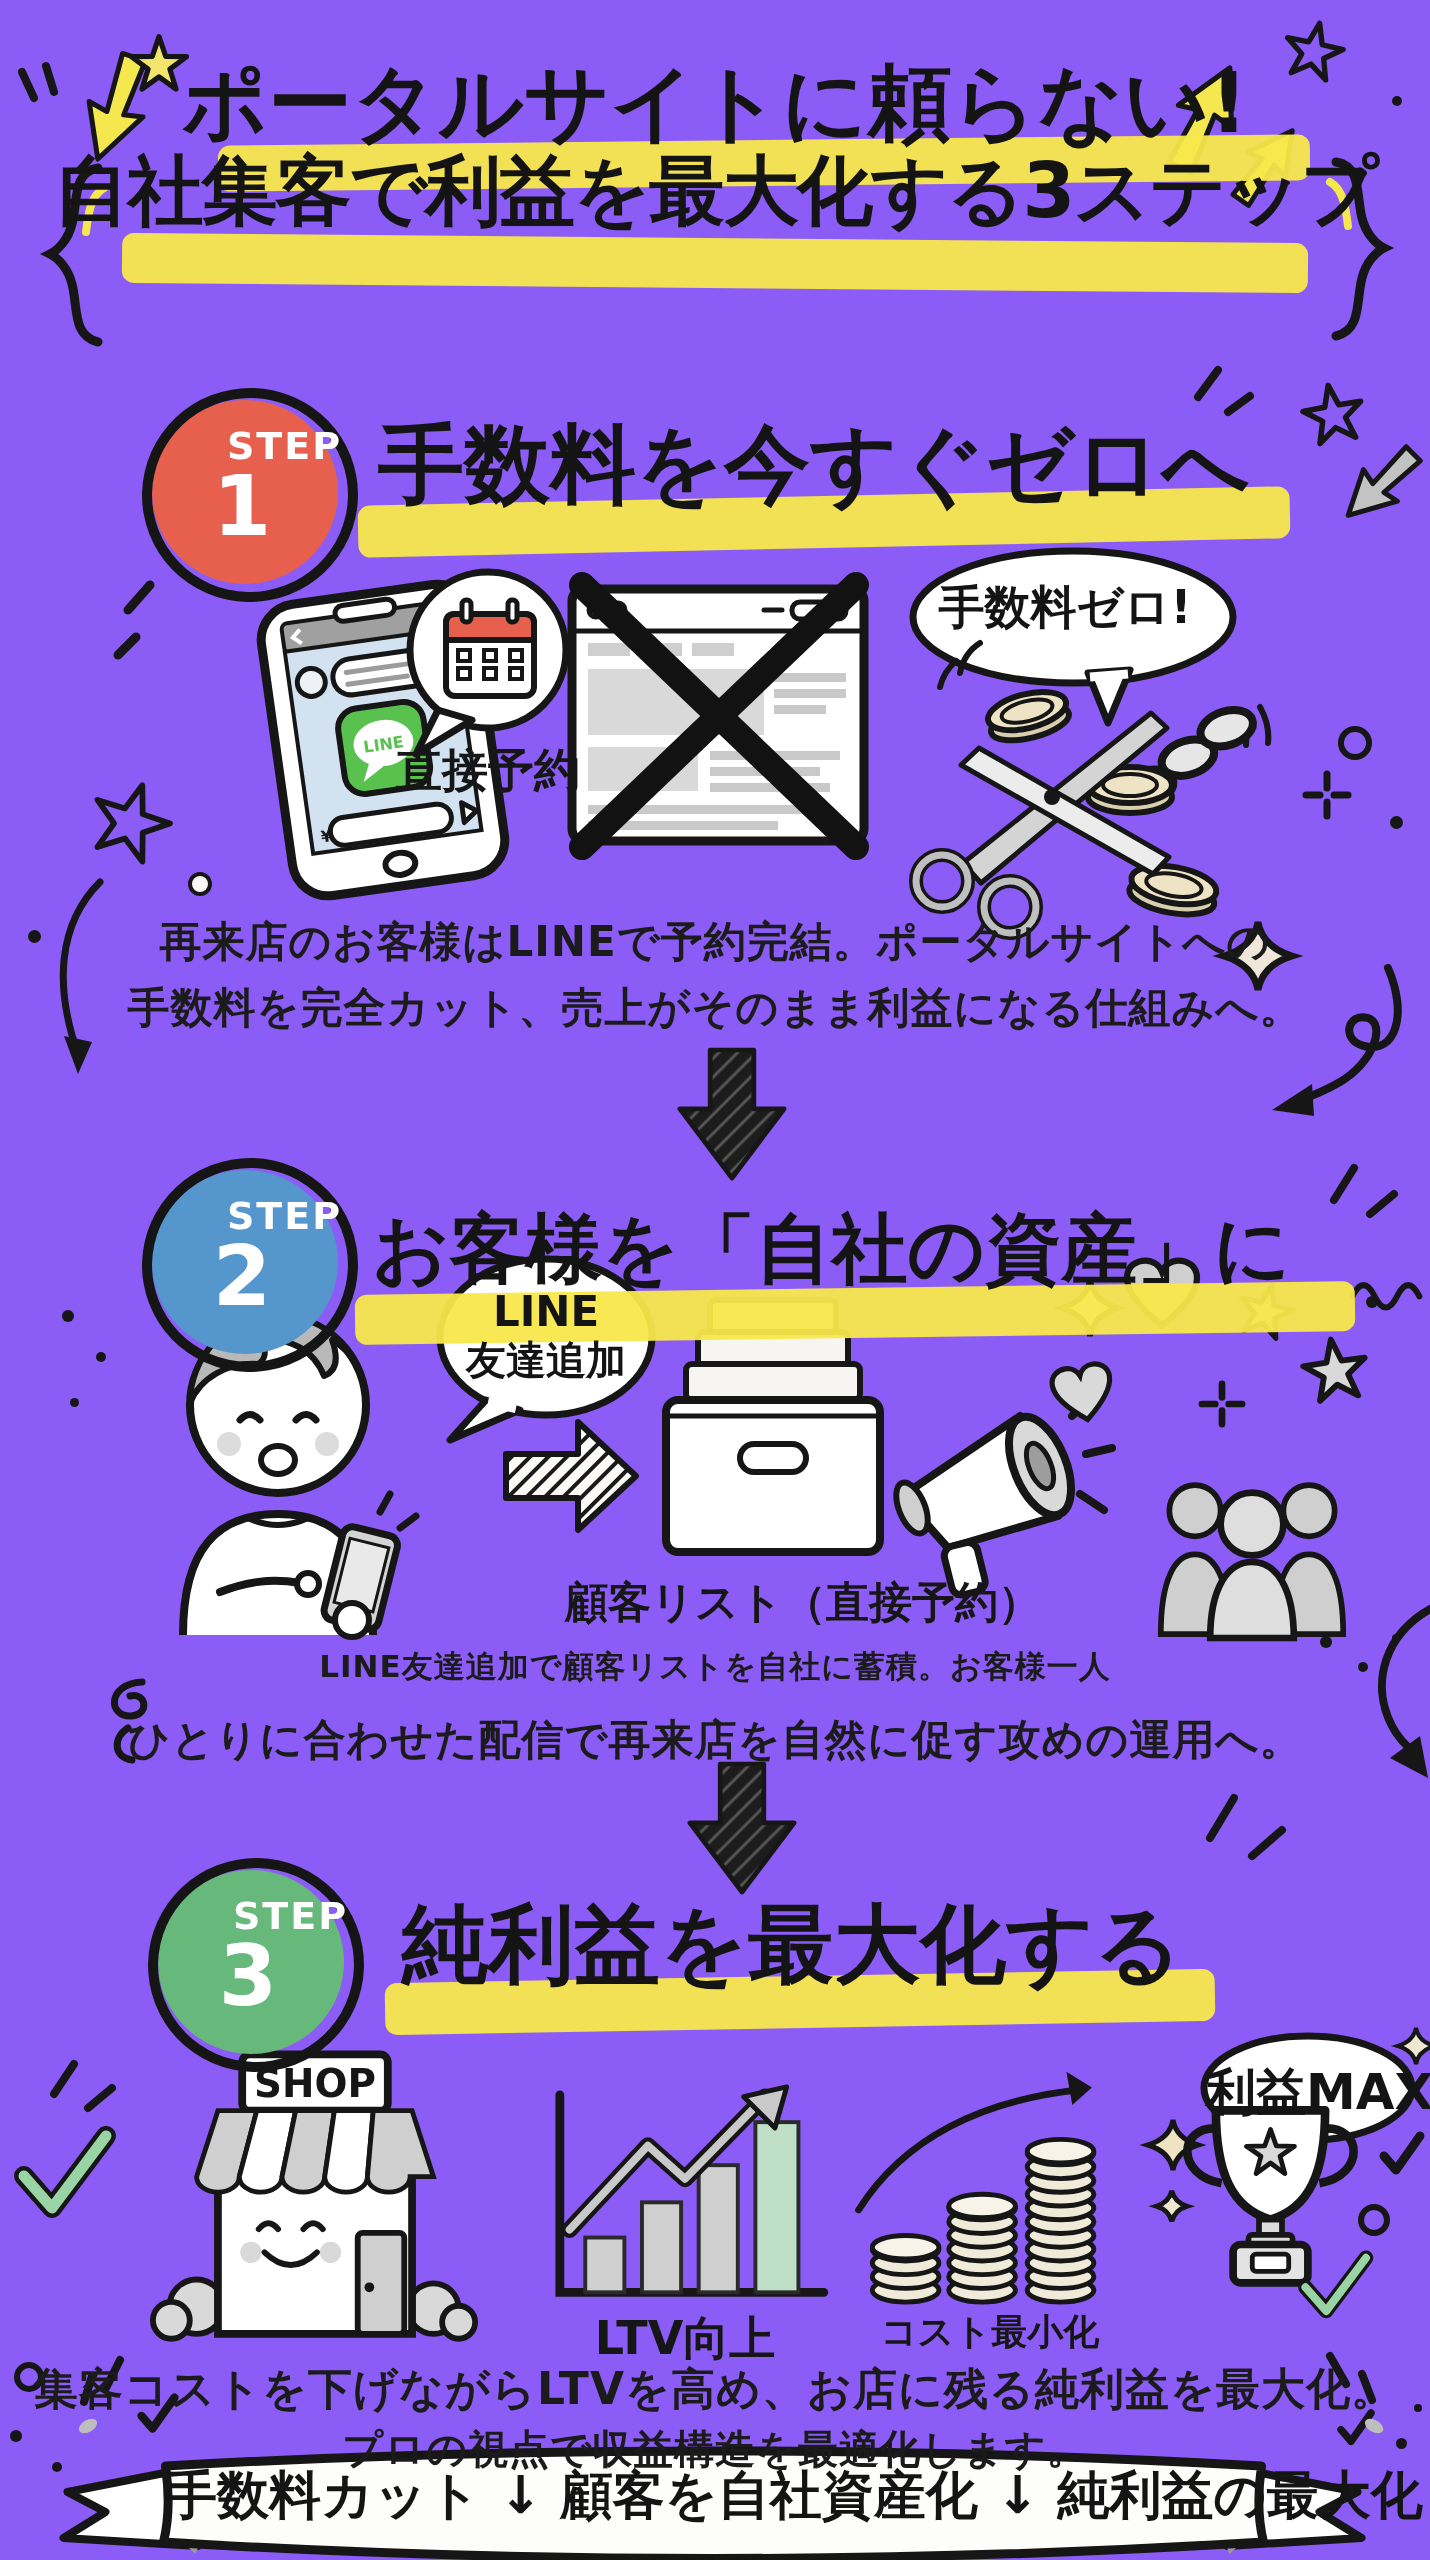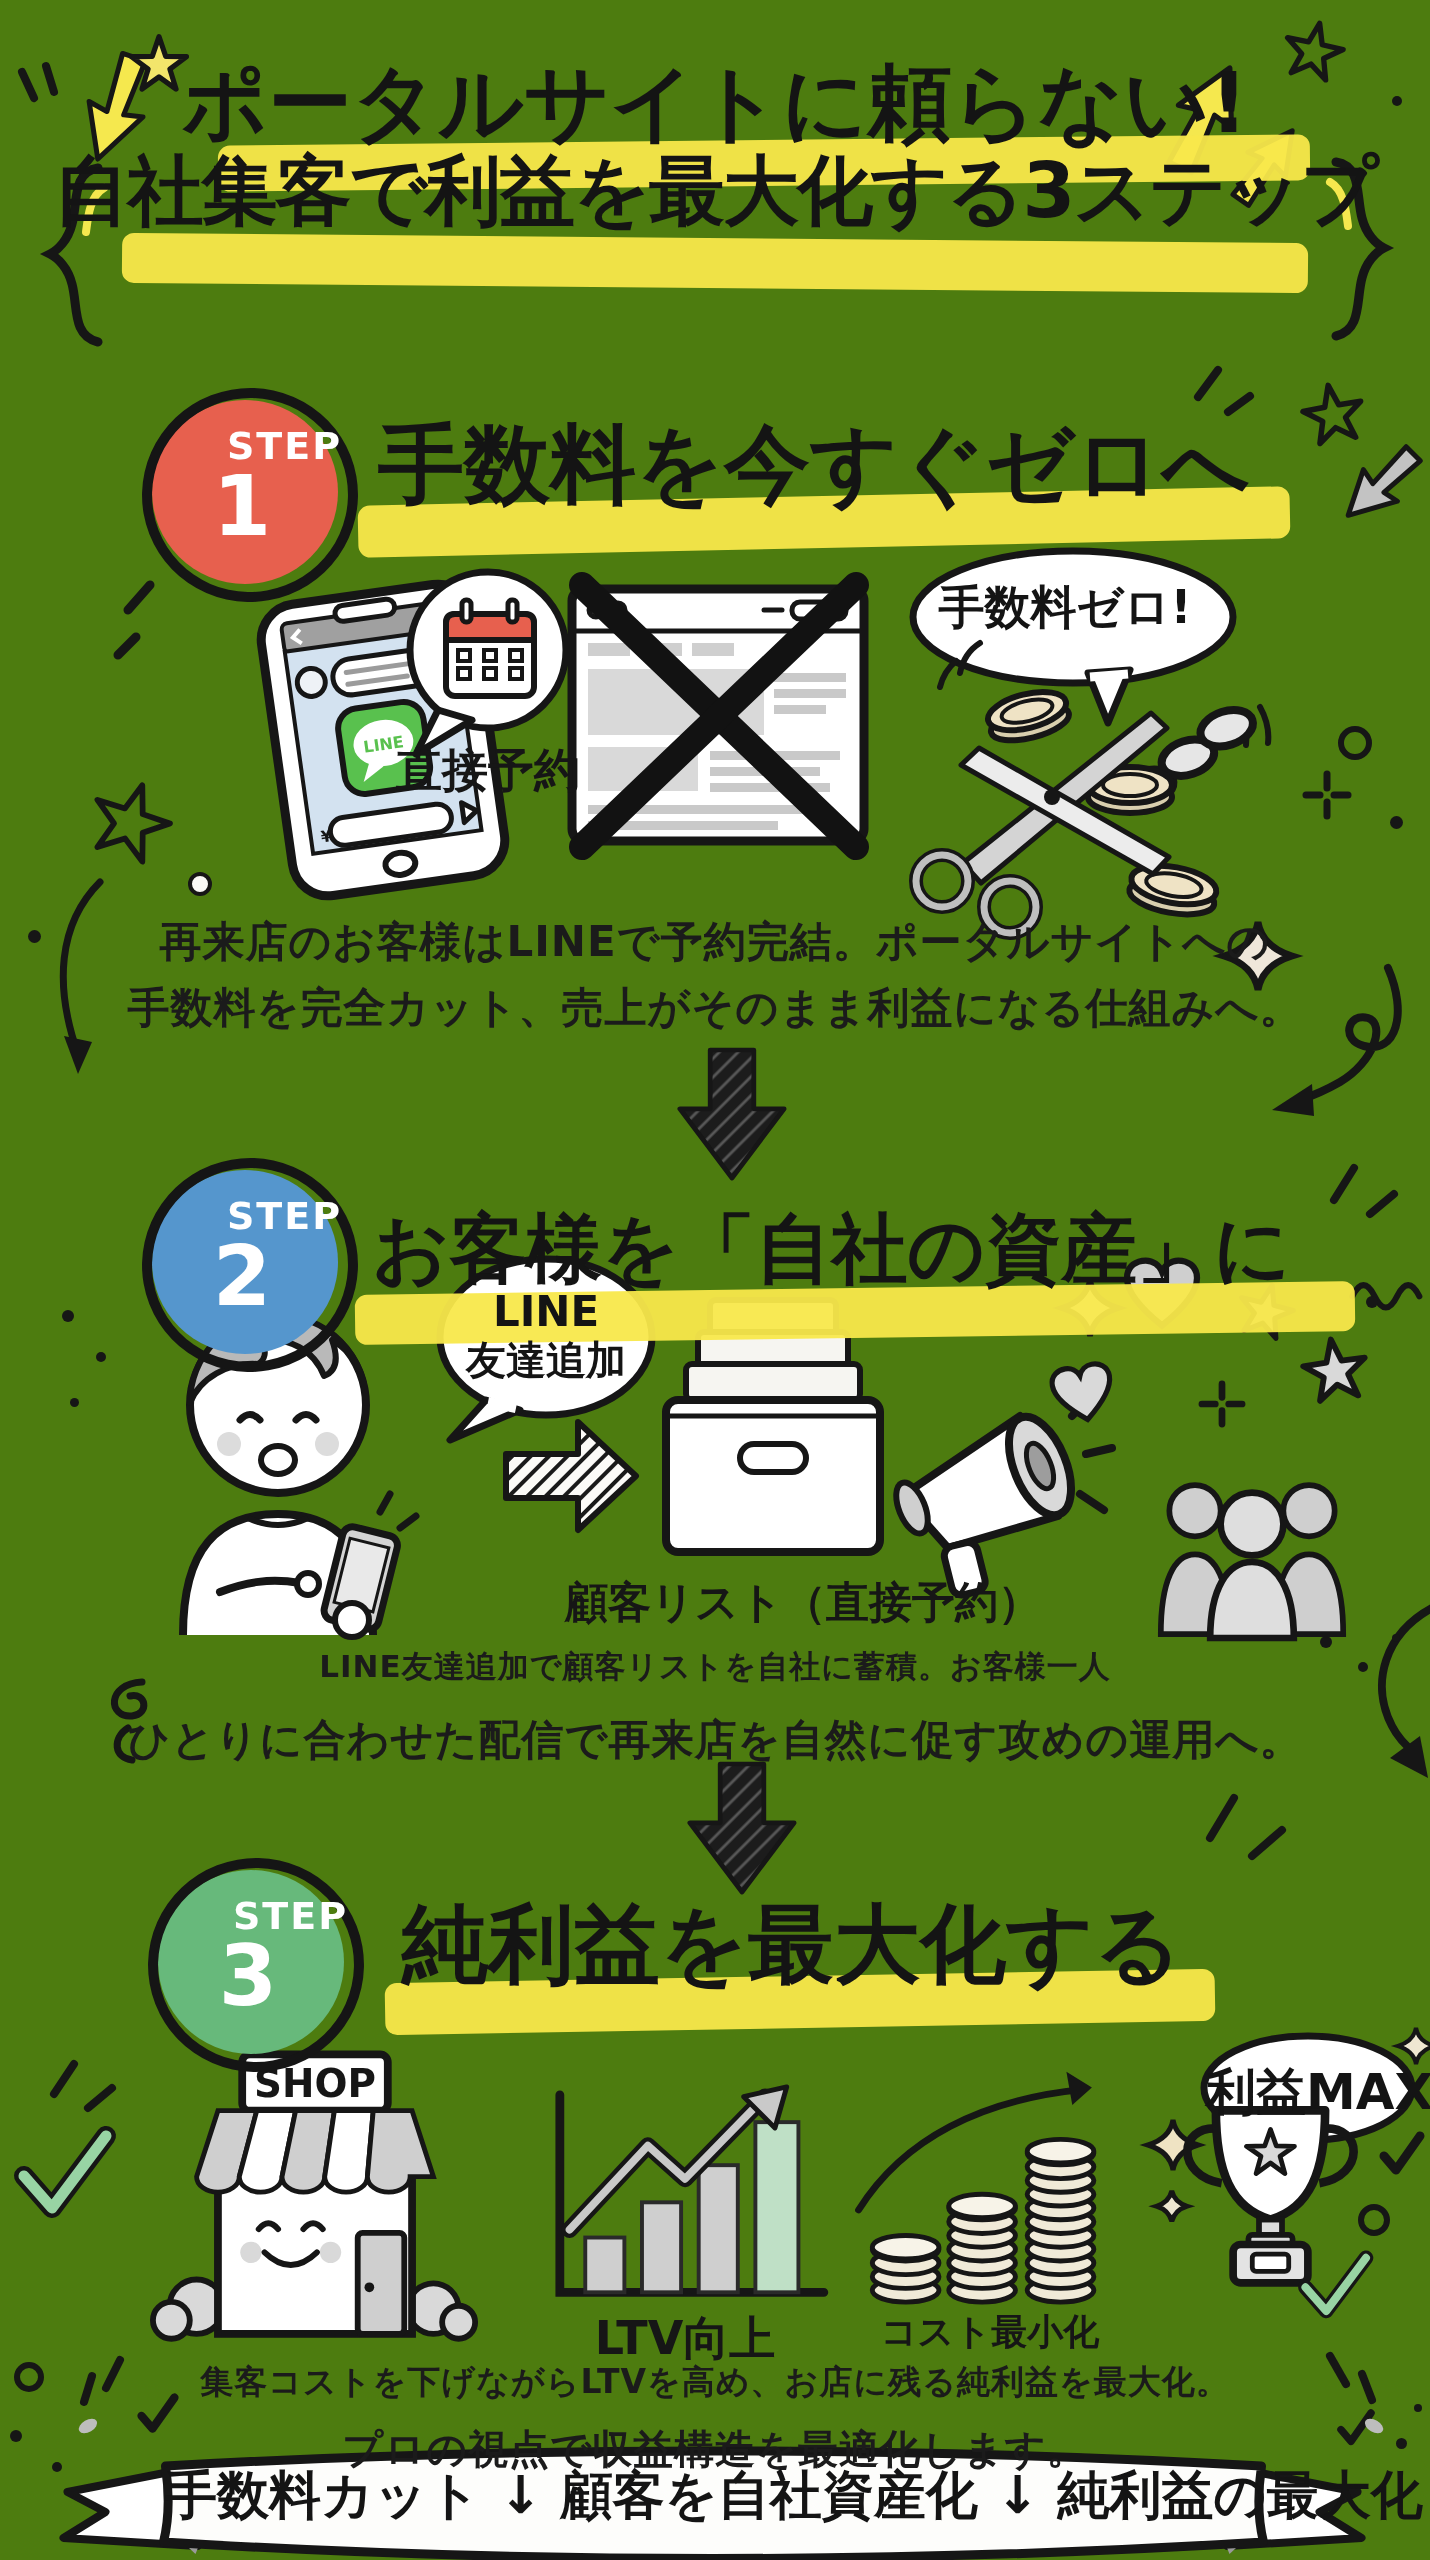--- a/index.html
+++ b/index.html
@@ -1,18 +1,18 @@
 <!DOCTYPE html>
 <html><head>
 <meta charset="utf-8">
 <style>
   html,body{margin:0;padding:0;background:#e8e8e8}
   .stage{
     position:relative;width:1430px;height:2560px;margin:0 auto;
-    background:#4d7c0f;overflow:hidden;
+    background:#8b5cf6;overflow:hidden;
     font-family:"DejaVu Sans","Liberation Sans",sans-serif;color:#161616;
   }
   .abs{position:absolute}
   svg.abs{overflow:visible}
   .hl{position:absolute;background:#f8e84b;border-radius:12px;z-index:1;opacity:.95}
   .txt{position:absolute;z-index:3;font-weight:900;color:#141414;line-height:1.12;white-space:nowrap}
   .center{left:0;width:100%;text-align:center}
   .lbl{position:absolute;z-index:3;font-weight:800;color:#161616;text-align:center;white-space:nowrap}
   .desc{position:absolute;left:0;width:100%;z-index:3;font-weight:800;color:#1b1b1b;text-align:center;letter-spacing:1px;white-space:nowrap}
   .badge{position:absolute;width:200px;height:200px;z-index:4}
@@ -502,21 +502,21 @@
   <svg class="abs" style="left:1298px;top:2252px" width="74" height="70" viewBox="0 0 100 95">
     <path d="M10,48 L38,80 L92,8" fill="none" stroke="#161616" stroke-width="20" stroke-linecap="round" stroke-linejoin="round"></path>
     <path d="M10,48 L38,80 L92,8" fill="none" stroke="#98d4a4" stroke-width="11" stroke-linecap="round" stroke-linejoin="round"></path>
   </svg>
   <svg class="abs" style="left:1336px;top:2408px" width="40" height="40" viewBox="0 0 48 48">
     <path d="M6,26 L18,40 L42,6" fill="none" stroke="#161616" stroke-width="9" stroke-linecap="round" stroke-linejoin="round"></path>
   </svg>
   <div class="dot" style="left:1396px;top:2438px;width:11px;height:11px"></div>
   <div class="dot" style="left:1414px;top:2404px;width:8px;height:8px"></div>
 
-  <div class="desc" style="top:2360px;font-size:33px">集客コストを下げながらLTVを高め、お店に残る純利益を最大化。</div>
+  <div class="desc" style="top:2360px;font-size:44px">集客コストを下げながらLTVを高め、お店に残る純利益を最大化。</div>
   <div class="desc" style="top:2422px;font-size:40px">プロの視点で収益構造を最適化します。</div>
 
   <svg class="abs" style="left:45px;top:2442px" width="1335" height="125" viewBox="0 0 1330 125">
     <polygon points="122,30 20,50 58,70 16,96 150,104" fill="#ffffff" stroke="#161616" stroke-width="8" stroke-linejoin="round"></polygon>
     <polygon points="1208,30 1310,50 1272,70 1314,96 1180,104" fill="#ffffff" stroke="#161616" stroke-width="8" stroke-linejoin="round"></polygon>
     <polygon points="122,88 156,92 148,112" fill="#9a9a9a"></polygon>
     <polygon points="1208,88 1174,92 1182,112" fill="#9a9a9a"></polygon>
     <path d="M118,24 C470,4 860,4 1214,24 C1210,52 1210,76 1216,100 C860,122 470,122 116,100 C122,76 122,52 118,24 Z" fill="#fdfdfb" stroke="#161616" stroke-width="9" stroke-linejoin="round"></path>
   </svg>
   <div class="txt" style="left:165px;top:2466px;width:1100px;text-align:center;font-size:52px">手数料カット ↓ 顧客を自社資産化 ↓ 純利益の最大化</div>

